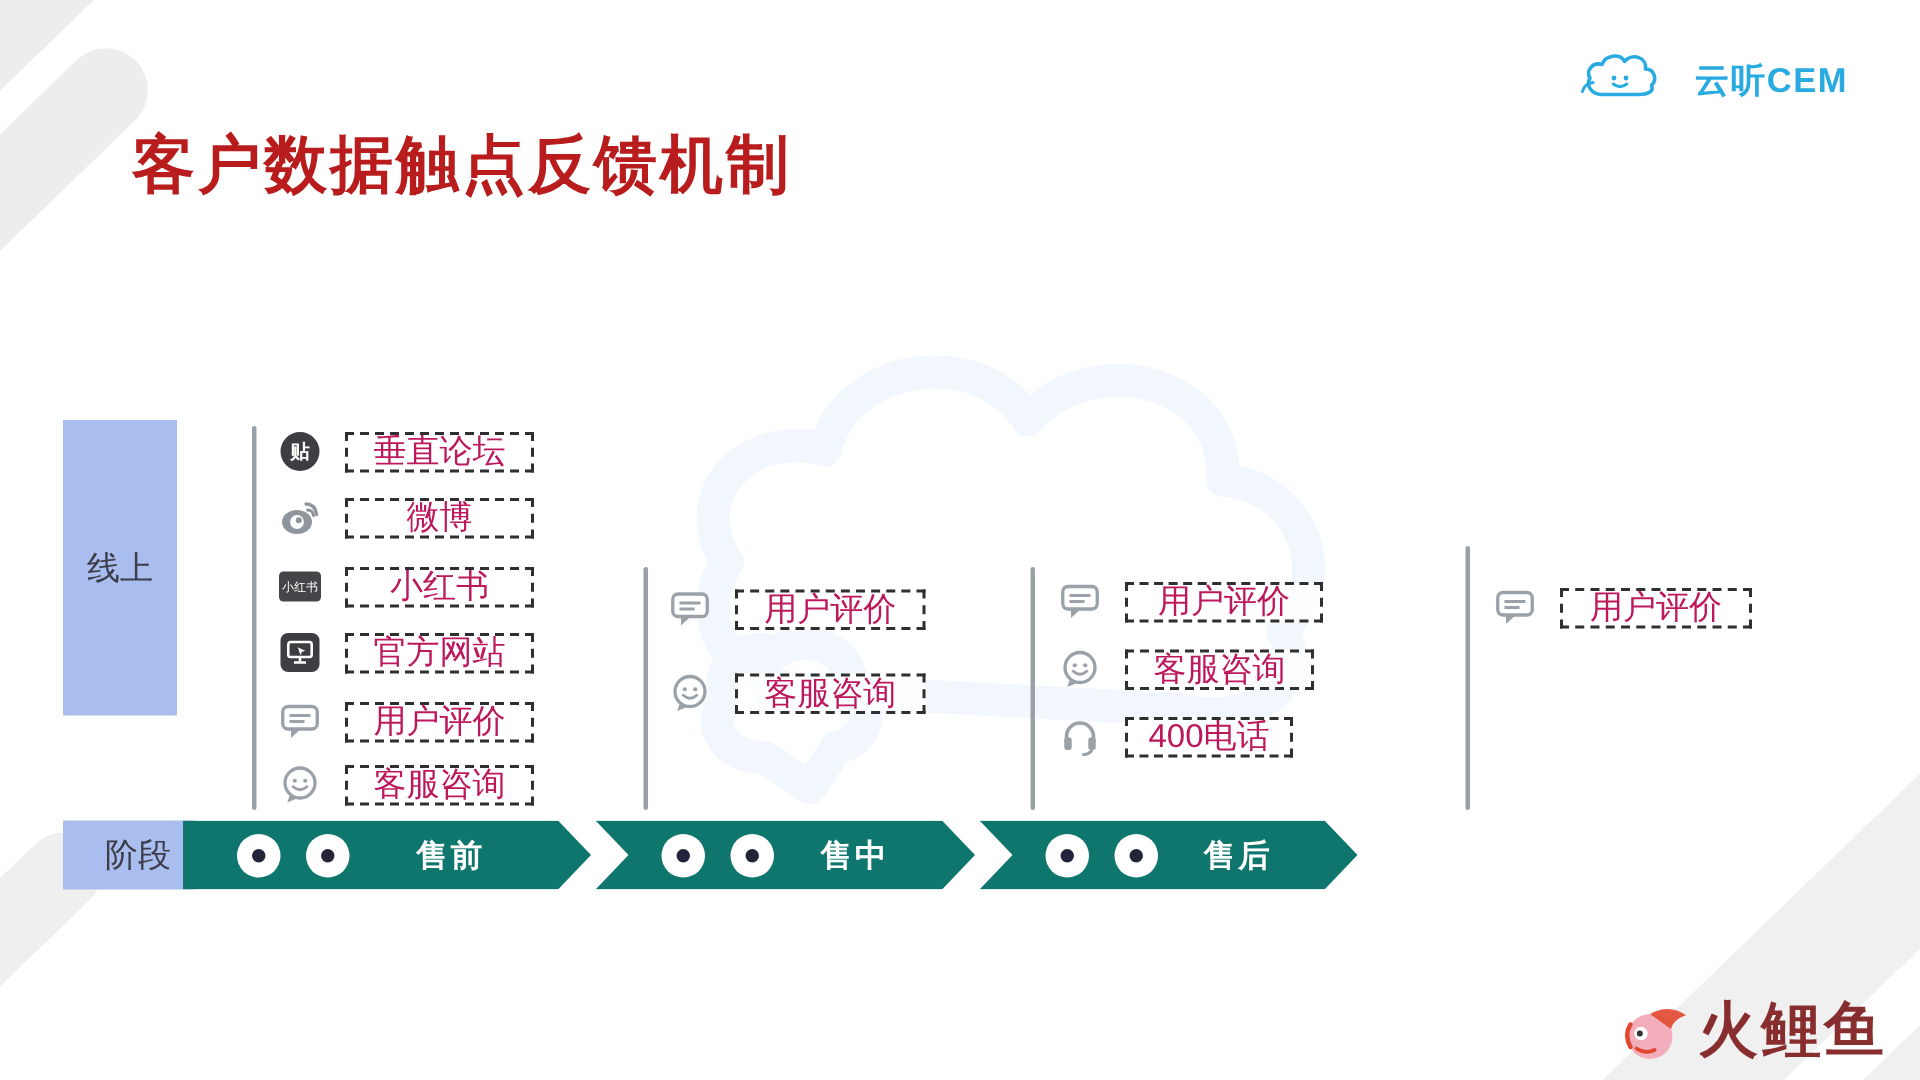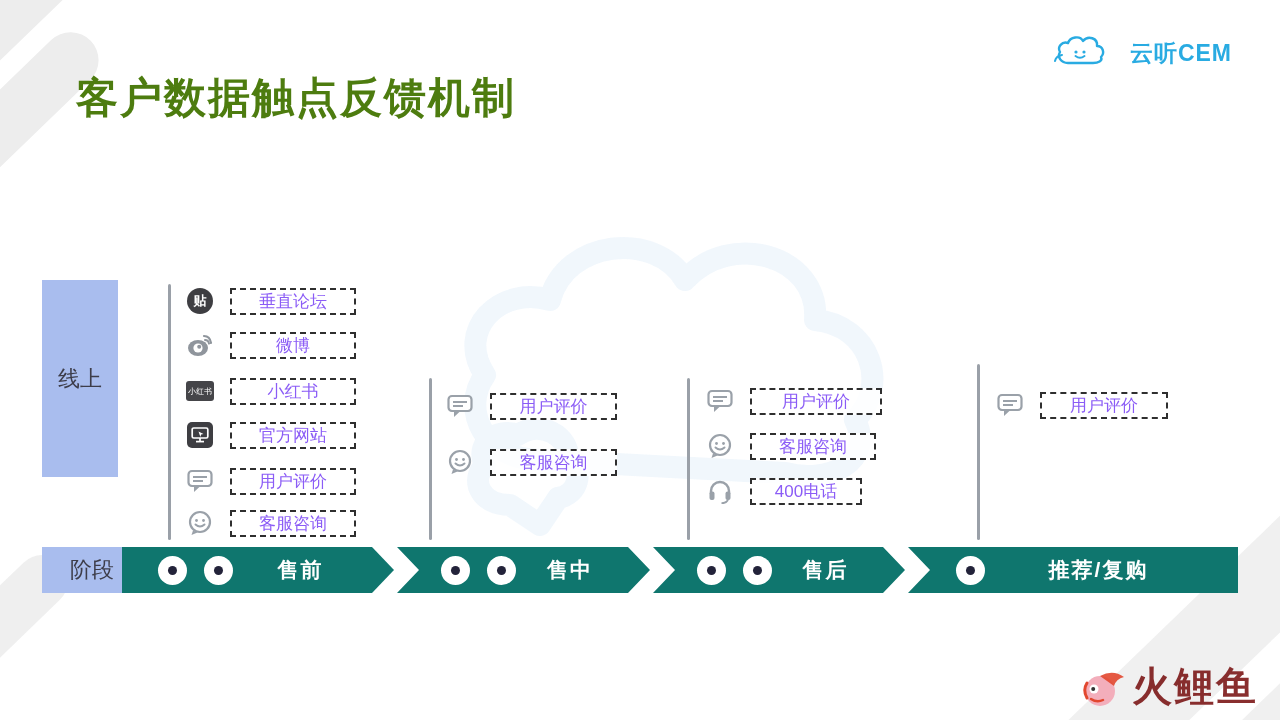--- a/index.html
+++ b/index.html
@@ -11,41 +11,41 @@
   .stripe.s1{width:300px;height:64px;left:-150px;top:-16px;transform:rotate(-44deg);}
   .stripe.s2{width:280px;height:56px;left:-150px;top:110px;transform:rotate(-44deg);}
   .stripe.s3{width:210px;height:52px;left:-120px;top:610px;transform:rotate(-44deg);opacity:.9;}
   .stripe.s4{width:420px;height:84px;left:1010px;top:590px;transform:rotate(-44deg);opacity:.85;}
   .stripe.s5{width:320px;height:70px;left:1150px;top:668px;transform:rotate(-44deg);opacity:.85;}
 
   
   .cloud-mark{position:absolute;left:390px;top:195px;z-index:0;opacity:.55;}
 
   
-  .title{position:absolute;left:72px;top:66px;margin:4px;font-size:42px;font-weight:900;color:#4d7c0f;letter-spacing:2px;z-index:2;}
+  .title{position:absolute;left:72px;top:66px;margin:16px;font-size:42px;font-weight:900;color:#b91c1c;letter-spacing:2px;z-index:2;}
   .logo{position:absolute;right:48px;top:34px;display:flex;align-items:center;gap:24px;z-index:2;}
   .logo-text{color:#29abe2;font-size:23px;font-weight:bold;letter-spacing:1px;}
 
   
   .side-box{position:absolute;left:42px;width:76px;background:#a9bdee;display:flex;align-items:center;justify-content:center;font-size:22px;color:#3d3d4a;z-index:1;}
   .side-online{top:280px;height:197px;}
   .side-stage{top:547px;height:46px;padding-left:12px;}
 
   
   .vline{position:absolute;width:3px;background:#9aa0a8;border-radius:2px;z-index:1;}
   .v1{left:168px;top:284px;height:256px;}
   .v2{left:429px;top:378px;height:162px;}
   .v3{left:687px;top:378px;height:162px;}
   .v4{left:977px;top:364px;height:176px;}
 
   
   .tp-row{position:absolute;display:flex;align-items:center;gap:16px;height:28px;z-index:2;}
   .icon{width:28px;height:28px;flex:0 0 28px;display:flex;align-items:center;justify-content:center;}
   .tp-box{height:27px;border:2px dashed #2f2f2f;display:flex;align-items:center;justify-content:center;
-          font-size:17px;color:#8b5cf6;background:rgba(255,255,255,.85);box-sizing:border-box;padding:0 6px;white-space:nowrap;}
+          font-size:22px;color:#be185d;background:rgba(255,255,255,.85);box-sizing:border-box;padding:0 6px;white-space:nowrap;}
   .icon-tieba{width:26px;height:26px;border-radius:50%;background:#3e3e42;color:#fff;font-size:13px;font-weight:bold;display:flex;align-items:center;justify-content:center;}
   .icon-xhs{width:28px;height:20px;background:#454549;border-radius:3px;color:#fff;font-size:8px;display:flex;align-items:center;justify-content:center;}
   .dark-sq{width:26px;height:26px;border-radius:5px;background:#3e3e42;display:flex;align-items:center;justify-content:center;}
 
   
   .timeline{position:absolute;left:122px;top:547px;width:1116px;height:46px;display:flex;gap:3px;z-index:2;}
   .seg{height:46px;background:#0f766e;display:flex;align-items:center;color:#fff;box-sizing:border-box;}
   .seg1{width:272px;padding-left:36px;clip-path:polygon(0 0,calc(100% - 22px) 0,100% 50%,calc(100% - 22px) 100%,0 100%);}
   .seg2{width:253px;padding-left:44px;clip-path:polygon(0 0,calc(100% - 22px) 0,100% 50%,calc(100% - 22px) 100%,0 100%,22px 50%);}
   .seg3{width:252px;padding-left:44px;clip-path:polygon(0 0,calc(100% - 22px) 0,100% 50%,calc(100% - 22px) 100%,0 100%,22px 50%);}
@@ -245,26 +245,20 @@
         </span>
       <span class="seg-label">售中</span>
     </div>
     <div class="seg seg3">
       <span class="dots">
           <span class="dot"></span>
           <span class="dot"></span>
         </span>
       <span class="seg-label">售后</span>
     </div>
-    <div class="seg seg4">
-      <span class="dots">
-          <span class="dot"></span>
-        </span>
-      <span class="seg-label">推荐/复购</span>
-    </div>
   </div>
 
   <div class="fish-mark">
     <svg width="46" height="46" viewBox="0 0 46 46">
       <circle cx="20" cy="27" r="15" fill="#f3aebb"></circle>
       <path d="M20 12 q13 -7 24 1 q-8 2 -10 9 z" fill="#e2472f" opacity=".9"></path>
       <path d="M7 19 q-4.5 7 0 15" stroke="#e2472f" stroke-width="3" fill="none" stroke-linecap="round"></path>
       <circle cx="14" cy="25" r="4.5" fill="#fff"></circle>
       <circle cx="13.2" cy="25" r="2" fill="#333"></circle>
       <path d="M11 35 q6 4 12 1" stroke="#e2472f" stroke-width="2.5" fill="none" stroke-linecap="round"></path>

